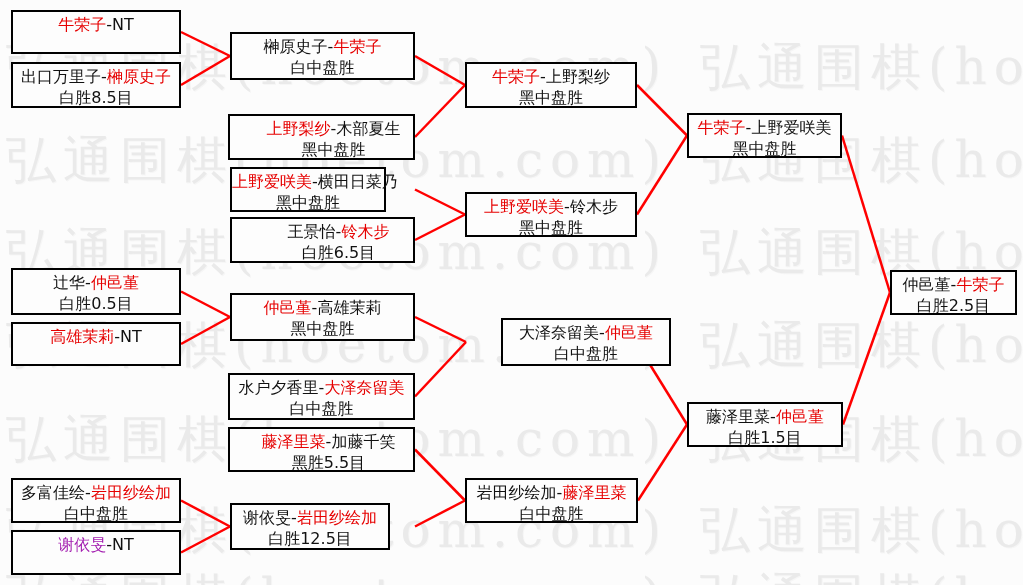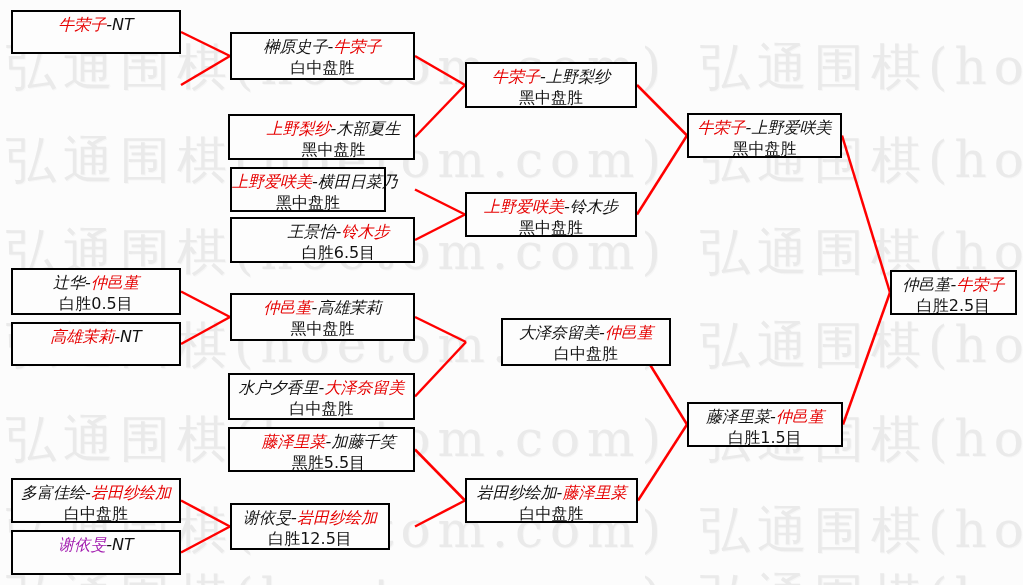--- a/index.html
+++ b/index.html
@@ -13,21 +13,21 @@
     color:#eaeaea;text-shadow:1px 1px 0 #f6f6f6;
     font-family:"DejaVu Serif",serif;user-select:none;
   }
   #lines{position:absolute;left:0;top:0;z-index:1;}
   .match{
     position:absolute;box-sizing:border-box;z-index:2;
     border:2px solid #000;background:#fdfdfd;
     text-align:center;font-size:16px;line-height:21px;
     padding-top:2px;color:#111;white-space:nowrap;
   }
-  .match .players{display:block;font-style:italic;}
+  .match .players{display:block;}
   .match .result{display:block;color:#111;}
   .match .win{color:#e60000;}
 </style>
 </head>
 <body>
 
 <div id="stage" style="background: rgb(252, 252, 252);">
   <svg id="lines" width="1023" height="585">
       <line x1="181" y1="32" x2="230" y2="56" stroke="#ff0000" stroke-width="2.5"></line>
       <line x1="181" y1="85" x2="230" y2="56" stroke="#ff0000" stroke-width="2.5"></line>
@@ -53,20 +53,24 @@
 <div class="wm" style="top: 38px; color: rgb(234, 234, 234);">弘通围棋(hoetom.com) 弘通围棋(hoetom.com)</div>
     <div class="wm" style="top: 131px; color: rgb(234, 234, 234);">弘通围棋(hoetom.com) 弘通围棋(hoetom.com)</div>
     <div class="wm" style="top: 223px; color: rgb(234, 234, 234);">弘通围棋(hoetom.com) 弘通围棋(hoetom.com)</div>
     <div class="wm" style="top: 316px; color: rgb(234, 234, 234);">弘通围棋(hoetom.com) 弘通围棋(hoetom.com)</div>
     <div class="wm" style="top: 410px; color: rgb(234, 234, 234);">弘通围棋(hoetom.com) 弘通围棋(hoetom.com)</div>
     <div class="wm" style="top: 501px; color: rgb(234, 234, 234);">弘通围棋(hoetom.com) 弘通围棋(hoetom.com)</div>
     <div class="wm" style="top: 568px; color: rgb(234, 234, 234);">弘通围棋(hoetom.com) 弘通围棋(hoetom.com)</div>
     <div class="match" style="left: 11px; top: 10px; width: 170px; height: 44px; border-color: rgb(0, 0, 0);">
       <span class="players"><span class="win" style="color: rgb(230, 0, 0);">牛荣子</span><span class="">-NT</span></span>
       <span class="result"></span>
+    </div>
+    <div class="match" style="left: 11px; top: 62px; width: 170px; height: 46px; border-color: rgb(0, 0, 0);">
+      <span class="players"><span class="">出口万里子-</span><span class="win" style="color: rgb(230, 0, 0);">榊原史子</span></span>
+      <span class="result">白胜8.5目</span>
     </div>
     <div class="match" style="left: 230px; top: 32px; width: 185px; height: 48px; border-color: rgb(0, 0, 0);">
       <span class="players"><span class="">榊原史子-</span><span class="win" style="color: rgb(230, 0, 0);">牛荣子</span></span>
       <span class="result">白中盘胜</span>
     </div>
     <div class="match" style="left: 228px; top: 114px; width: 187px; height: 46px; border-color: rgb(0, 0, 0); padding-left: 24px;">
       <span class="players"><span class="win" style="color: rgb(230, 0, 0);">上野梨纱</span><span class="">-木部夏生</span></span>
       <span class="result">黑中盘胜</span>
     </div>
     <div class="match" style="left: 230px; top: 167px; width: 156px; height: 45px; border-color: rgb(0, 0, 0);">

